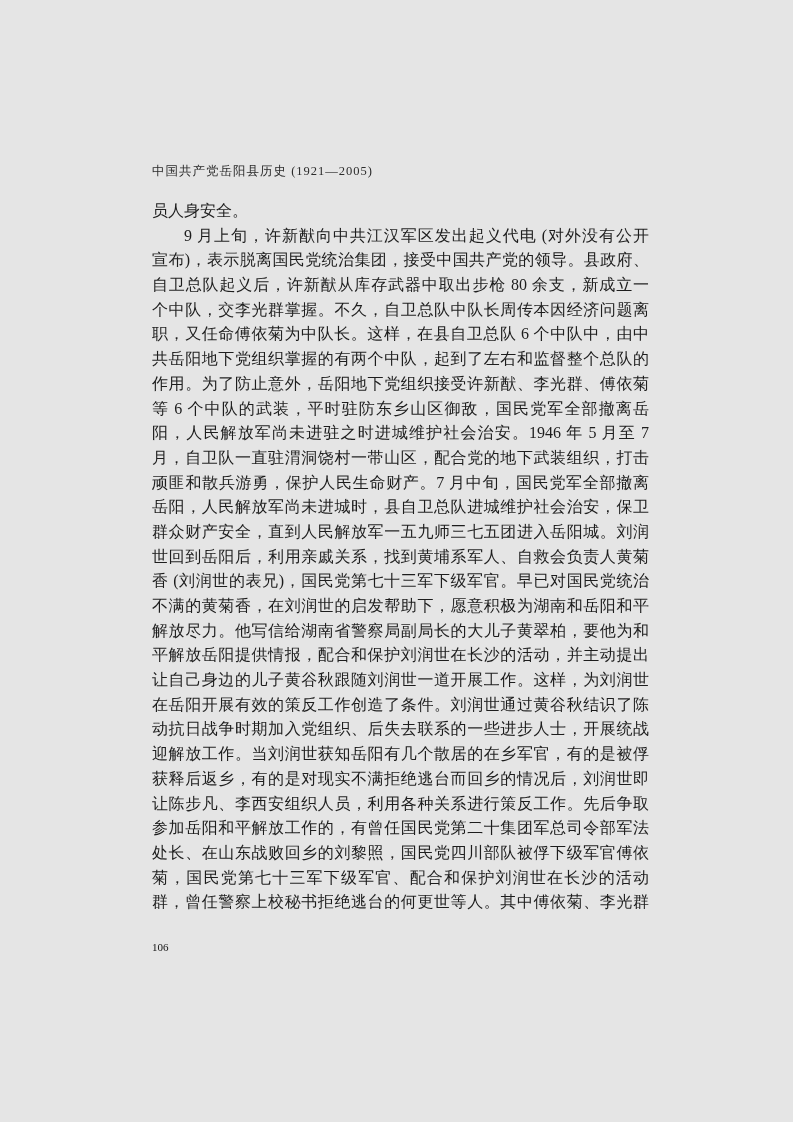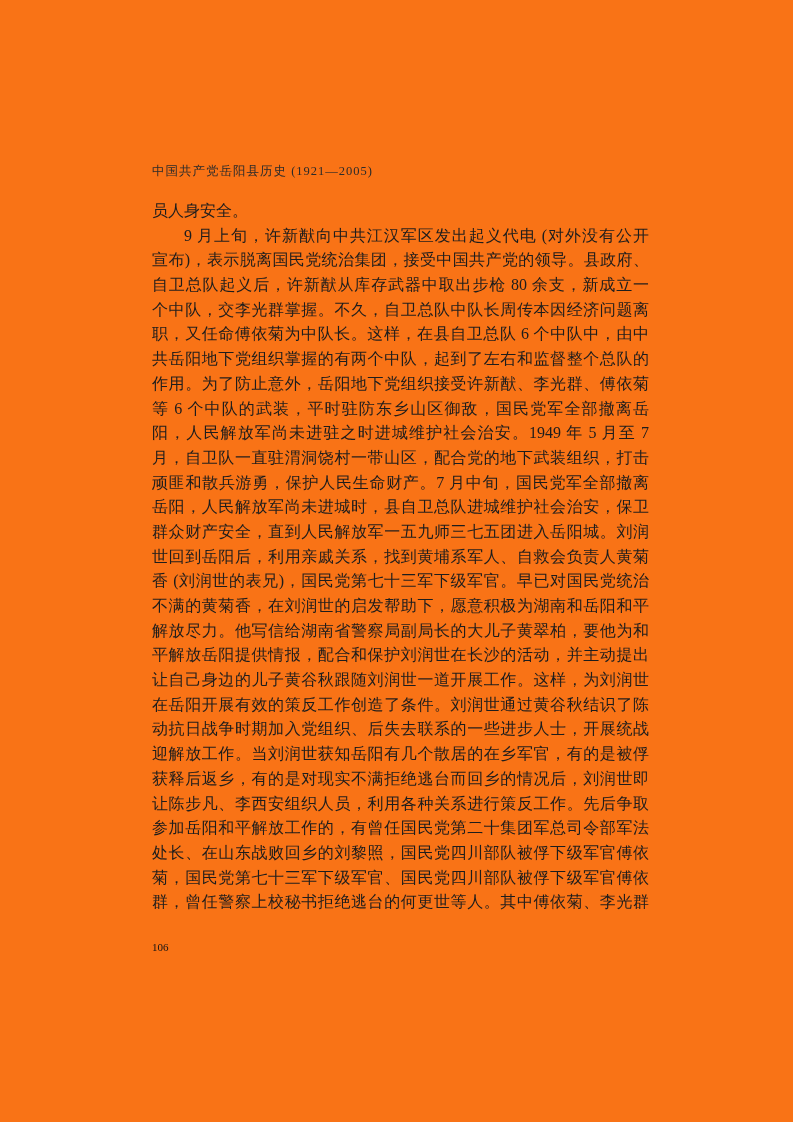--- a/index.html
+++ b/index.html
@@ -4,21 +4,21 @@
 <style>
   html, body {
     margin: 0;
     padding: 0;
     background: #ffffff;
   }
   .page {
     position: relative;
     width: 793px;
     height: 1122px;
-    background: #f97316;
+    background: #e5e5e5;
     overflow: hidden;
     font-family: "Liberation Serif", "DejaVu Serif", serif;
     color: #1d1d1d;
   }
   .running-header {
     position: absolute;
     left: 152px;
     top: 163px;
     font-size: 12.5px;
     letter-spacing: 1px;
@@ -65,36 +65,36 @@
   <main class="body-text" id="body-text">
       <div class="line flush">员人身安全。</div>
       <div class="line indent">9 月上旬，许新猷向中共江汉军区发出起义代电 (对外没有公开</div>
       <div class="line">宣布)，表示脱离国民党统治集团，接受中国共产党的领导。县政府、</div>
       <div class="line">自卫总队起义后，许新猷从库存武器中取出步枪 80 余支，新成立一</div>
       <div class="line">个中队，交李光群掌握。不久，自卫总队中队长周传本因经济问题离</div>
       <div class="line">职，又任命傅依菊为中队长。这样，在县自卫总队 6 个中队中，由中</div>
       <div class="line">共岳阳地下党组织掌握的有两个中队，起到了左右和监督整个总队的</div>
       <div class="line">作用。为了防止意外，岳阳地下党组织接受许新猷、李光群、傅依菊</div>
       <div class="line">等 6 个中队的武装，平时驻防东乡山区御敌，国民党军全部撤离岳</div>
-      <div class="line">阳，人民解放军尚未进驻之时进城维护社会治安。1949 年 5 月至 7</div>
+      <div class="line">阳，人民解放军尚未进驻之时进城维护社会治安。1946 年 5 月至 7</div>
       <div class="line">月，自卫队一直驻渭洞饶村一带山区，配合党的地下武装组织，打击</div>
       <div class="line">顽匪和散兵游勇，保护人民生命财产。7 月中旬，国民党军全部撤离</div>
       <div class="line">岳阳，人民解放军尚未进城时，县自卫总队进城维护社会治安，保卫</div>
       <div class="line">群众财产安全，直到人民解放军一五九师三七五团进入岳阳城。刘润</div>
       <div class="line">世回到岳阳后，利用亲戚关系，找到黄埔系军人、自救会负责人黄菊</div>
       <div class="line">香 (刘润世的表兄)，国民党第七十三军下级军官。早已对国民党统治</div>
       <div class="line">不满的黄菊香，在刘润世的启发帮助下，愿意积极为湖南和岳阳和平</div>
       <div class="line">解放尽力。他写信给湖南省警察局副局长的大儿子黄翠柏，要他为和</div>
       <div class="line">平解放岳阳提供情报，配合和保护刘润世在长沙的活动，并主动提出</div>
       <div class="line">让自己身边的儿子黄谷秋跟随刘润世一道开展工作。这样，为刘润世</div>
       <div class="line">在岳阳开展有效的策反工作创造了条件。刘润世通过黄谷秋结识了陈</div>
       <div class="line">动抗日战争时期加入党组织、后失去联系的一些进步人士，开展统战</div>
       <div class="line">迎解放工作。当刘润世获知岳阳有几个散居的在乡军官，有的是被俘</div>
       <div class="line">获释后返乡，有的是对现实不满拒绝逃台而回乡的情况后，刘润世即</div>
       <div class="line">让陈步凡、李西安组织人员，利用各种关系进行策反工作。先后争取</div>
       <div class="line">参加岳阳和平解放工作的，有曾任国民党第二十集团军总司令部军法</div>
       <div class="line">处长、在山东战败回乡的刘黎照，国民党四川部队被俘下级军官傅依</div>
-      <div class="line">菊，国民党第七十三军下级军官、国民党四川部队被俘下级军官傅依</div>
+      <div class="line">菊，国民党第七十三军下级军官、配合和保护刘润世在长沙的活动</div>
       <div class="line">群，曾任警察上校秘书拒绝逃台的何更世等人。其中傅依菊、李光群</div>
     </main>
 
   <footer class="page-number">106</footer>
 </div>
 
 </body></html>

